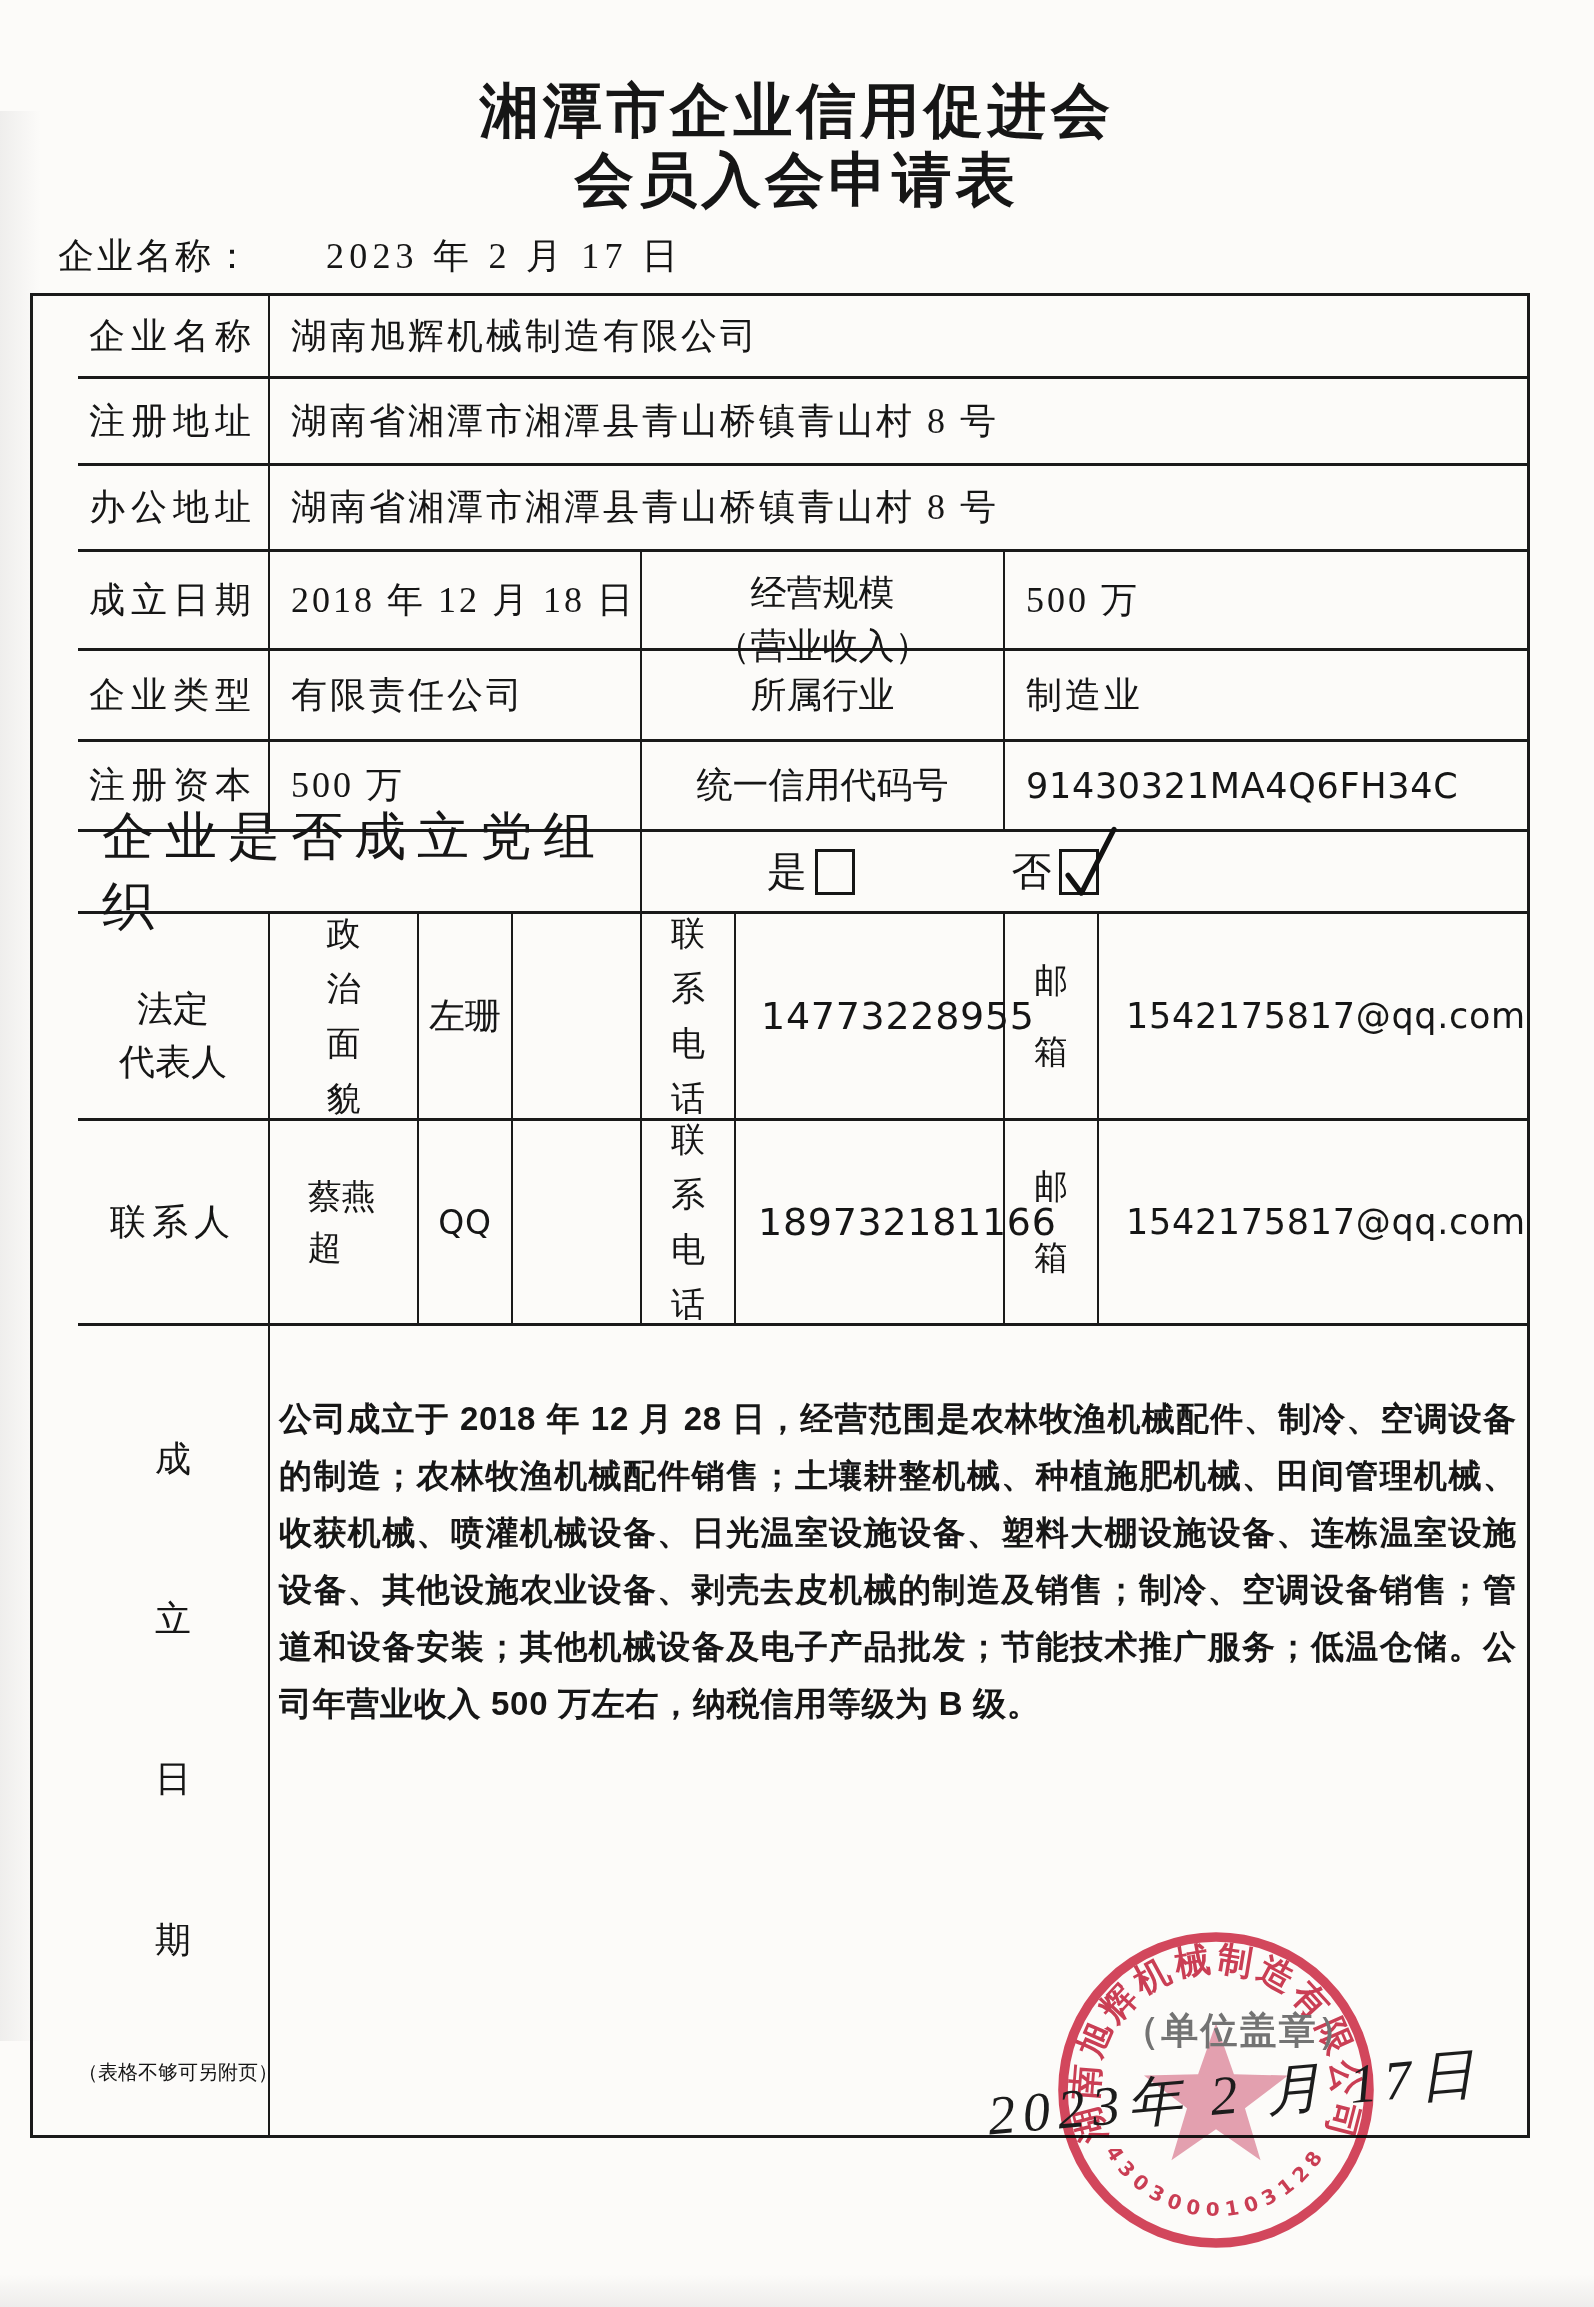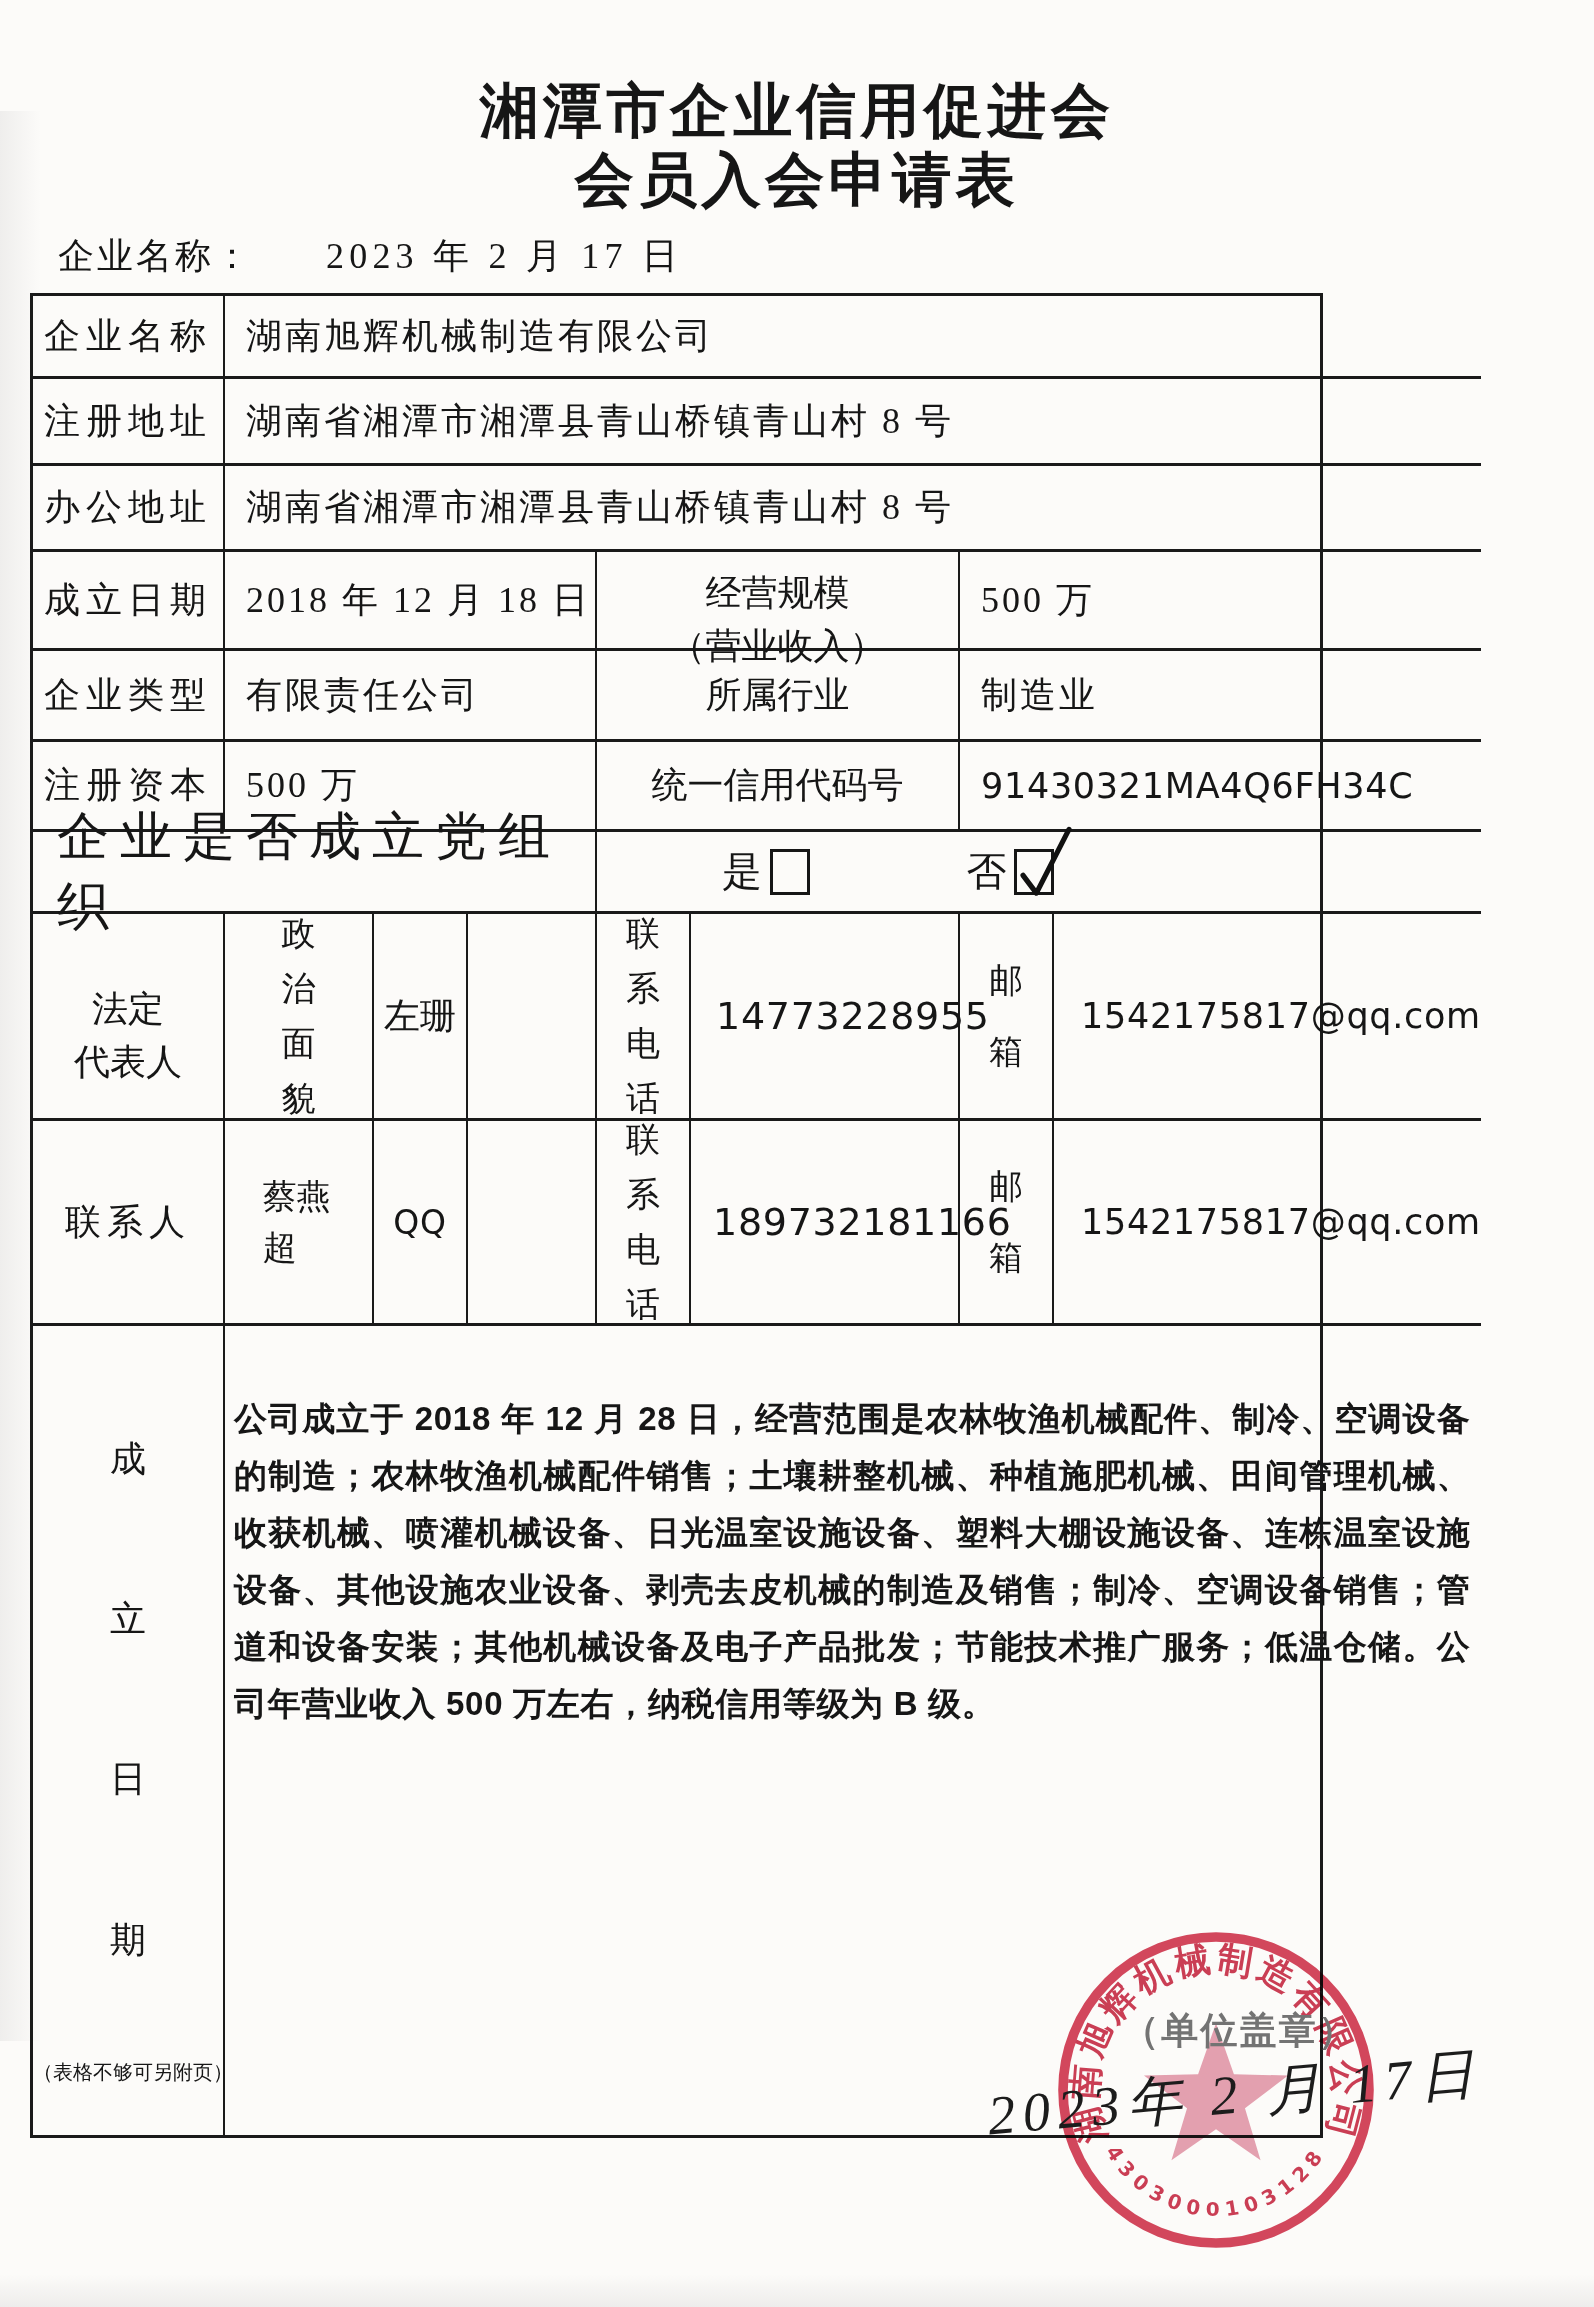--- a/index.html
+++ b/index.html
@@ -17,25 +17,26 @@
     content:""; position:absolute; left:0; bottom:0; width:100%; height:33px;
     background:linear-gradient(to top, rgba(110,110,115,0.10), rgba(110,110,115,0));
     pointer-events:none;
   }
   .title-wrap{position:absolute; top:31px; left:0; width:100%; text-align:center;
     font-weight:bold; font-size:59px; line-height:1.17; letter-spacing:4.5px;margin-top:46px;}
   .apply-date{position:absolute; top:232px; left:58px; font-size:36px; letter-spacing:3px;}
   .apply-date .val{margin-left:52px; letter-spacing:5.2px;}
 
   .form-table{
-    position:absolute; left:30px; top:293px; width:1293px; height:1845px;
+    position:absolute; left:30px; top:293px; width:1500px; height:1845px;
     border:3.7px solid #1a1a1a; box-sizing:border-box;
     display:grid;
     grid-template-columns:192px 149px 94px 129px 94px 269px 94px 1fr;
     grid-template-rows:83px 87px 86px 99px 91px 90px 82px 207px 205px 1fr;
+    padding-left:45px;
   }
   .cell{
     border-right:2.2px solid #1a1a1a; border-bottom:3px solid #1a1a1a;
     box-sizing:border-box; display:flex; align-items:center;
     font-size:36px; overflow:visible;
   }
   .cell.no-r{border-right:none;} .cell.no-b{border-bottom:none;}
   .lab{justify-content:center; letter-spacing:6px;}
   .val{padding-left:21px; letter-spacing:3px;}
   .num{font-family:"DejaVu Sans", sans-serif; letter-spacing:0.7px; font-size:35px;}

